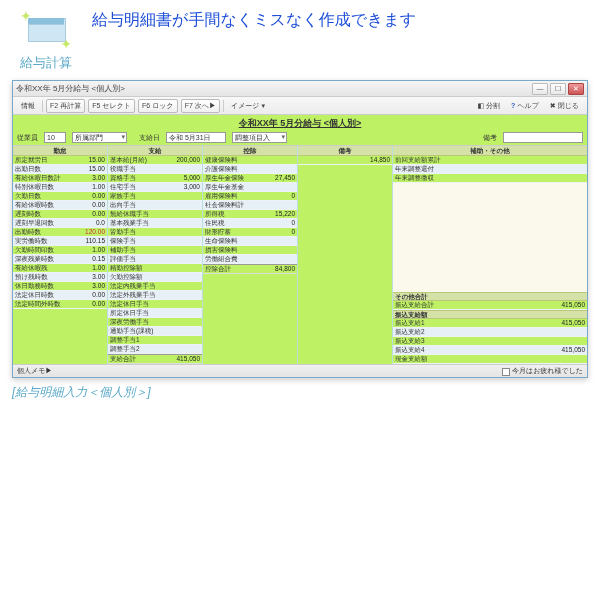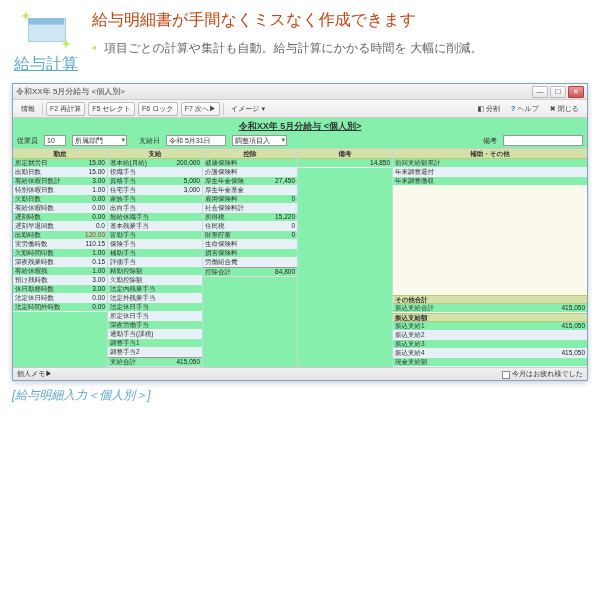--- a/index.html
+++ b/index.html
@@ -6,26 +6,26 @@
   body { font-family: "Meiryo", "MS PGothic", sans-serif; background: #fff; width: 600px; height: 600px; font-size: 10px; color: #333; }
   .page { padding: 10px 12px; }
   .hero { display: flex; gap: 12px; margin-bottom: 8px; }
   .hero-icon-col { width: 68px; text-align: center; }
   .hero-icon { width: 48px; height: 40px; margin: 0 auto 4px; position: relative; }
   .hero-icon::before { content: ""; position: absolute; top: 8px; left: 6px; width: 36px; height: 22px; background: #cfe6f5; border: 1px solid #a8cce0; }
   .hero-icon::after { content: ""; position: absolute; top: 8px; left: 6px; width: 36px; height: 6px; background: #8bc0dc; border-bottom: 1px solid #a8cce0; }
   .hero-icon .spark { position: absolute; color: #c7e96d; font-size: 14px; }
   .hero-icon .spark.tl { top: -2px; left: -2px; }
   .hero-icon .spark.br { bottom: -2px; right: -2px; }
-  .hero-icon-label { color: #5aa8c8; font-size: 16px; text-decoration: underline; }
-  .hero-text h2 { color: #c2410c; font-size: 16px; font-weight: normal; margin-bottom: 8px; }
+  .hero-icon-label { color: #5aa8c8; font-size: 13px; }
+  .hero-text h2 { color: #1d4ed8; font-size: 16px; font-weight: normal; margin-bottom: 8px; }
   .bullets li { list-style: none; color: #666; font-size: 12px; line-height: 1.6; position: relative; padding-left: 12px; }
   .bullets li::before { content: "●"; color: #bfe26a; position: absolute; left: 0; font-size: 8px; top: 3px; }
 
-  .window { border: 1px solid #7aa8c8; background: #86efac; box-shadow: 0 2px 6px rgba(0,0,0,.2); margin: 4px 0 6px; }
+  .window { border: 1px solid #7aa8c8; background: #bef264; box-shadow: 0 2px 6px rgba(0,0,0,.2); margin: 4px 0 6px; }
   .titlebar { height: 16px; background: linear-gradient(#f5f5f5,#e5e5e5); border-bottom: 1px solid #ccc; display: flex; align-items: center; padding: 0 3px; font-size: 8px; color: #444; justify-content: space-between; }
   .winbtns { display: flex; gap: 2px; }
   .winbtn { width: 16px; height: 12px; border: 1px solid #bbb; border-radius: 1px; background: linear-gradient(#fff,#e8e8e8); font-size: 7px; text-align: center; line-height: 10px; color: #555; }
   .winbtn.close { background: linear-gradient(#e99,#c55); color: #fff; border-color: #a44; }
 
   .toolbar { height: 18px; background: linear-gradient(#f8f8f8,#ececec); border-bottom: 1px solid #ccc; display: flex; align-items: center; padding: 0 4px; gap: 3px; font-size: 7px; color: #444; }
   .tbtn { padding: 1px 3px; border: 1px solid transparent; border-radius: 2px; display: flex; align-items: center; gap: 2px; }
   .tbtn.boxed { border-color: #bbb; background: linear-gradient(#fff,#f0f0f0); }
   .tsep { width: 1px; height: 12px; background: #ccc; }
   .spacer { flex: 1; }
@@ -69,22 +69,20 @@
     <div class="hero-icon-col">
       <div class="hero-icon">
         <span class="spark tl">✦</span>
           <span class="spark br">✦</span>
       </div>
       <div class="hero-icon-label">給与計算</div>
     </div>
     <div class="hero-text">
       <h2>給与明細書が手間なくミスなく作成できます</h2>
       <ul class="bullets">
-        <li>項目ごとの計算や集計も自動。給与計算にかかる時間を
-大幅に削減。</li>
       </ul>
     </div>
   </div>
 
   <div class="window">
     <div class="titlebar">
       <span>令和XX年 5月分給与 &lt;個人別&gt;</span>
       <div class="winbtns">
         <div class="winbtn">—</div>
         <div class="winbtn">☐</div>

